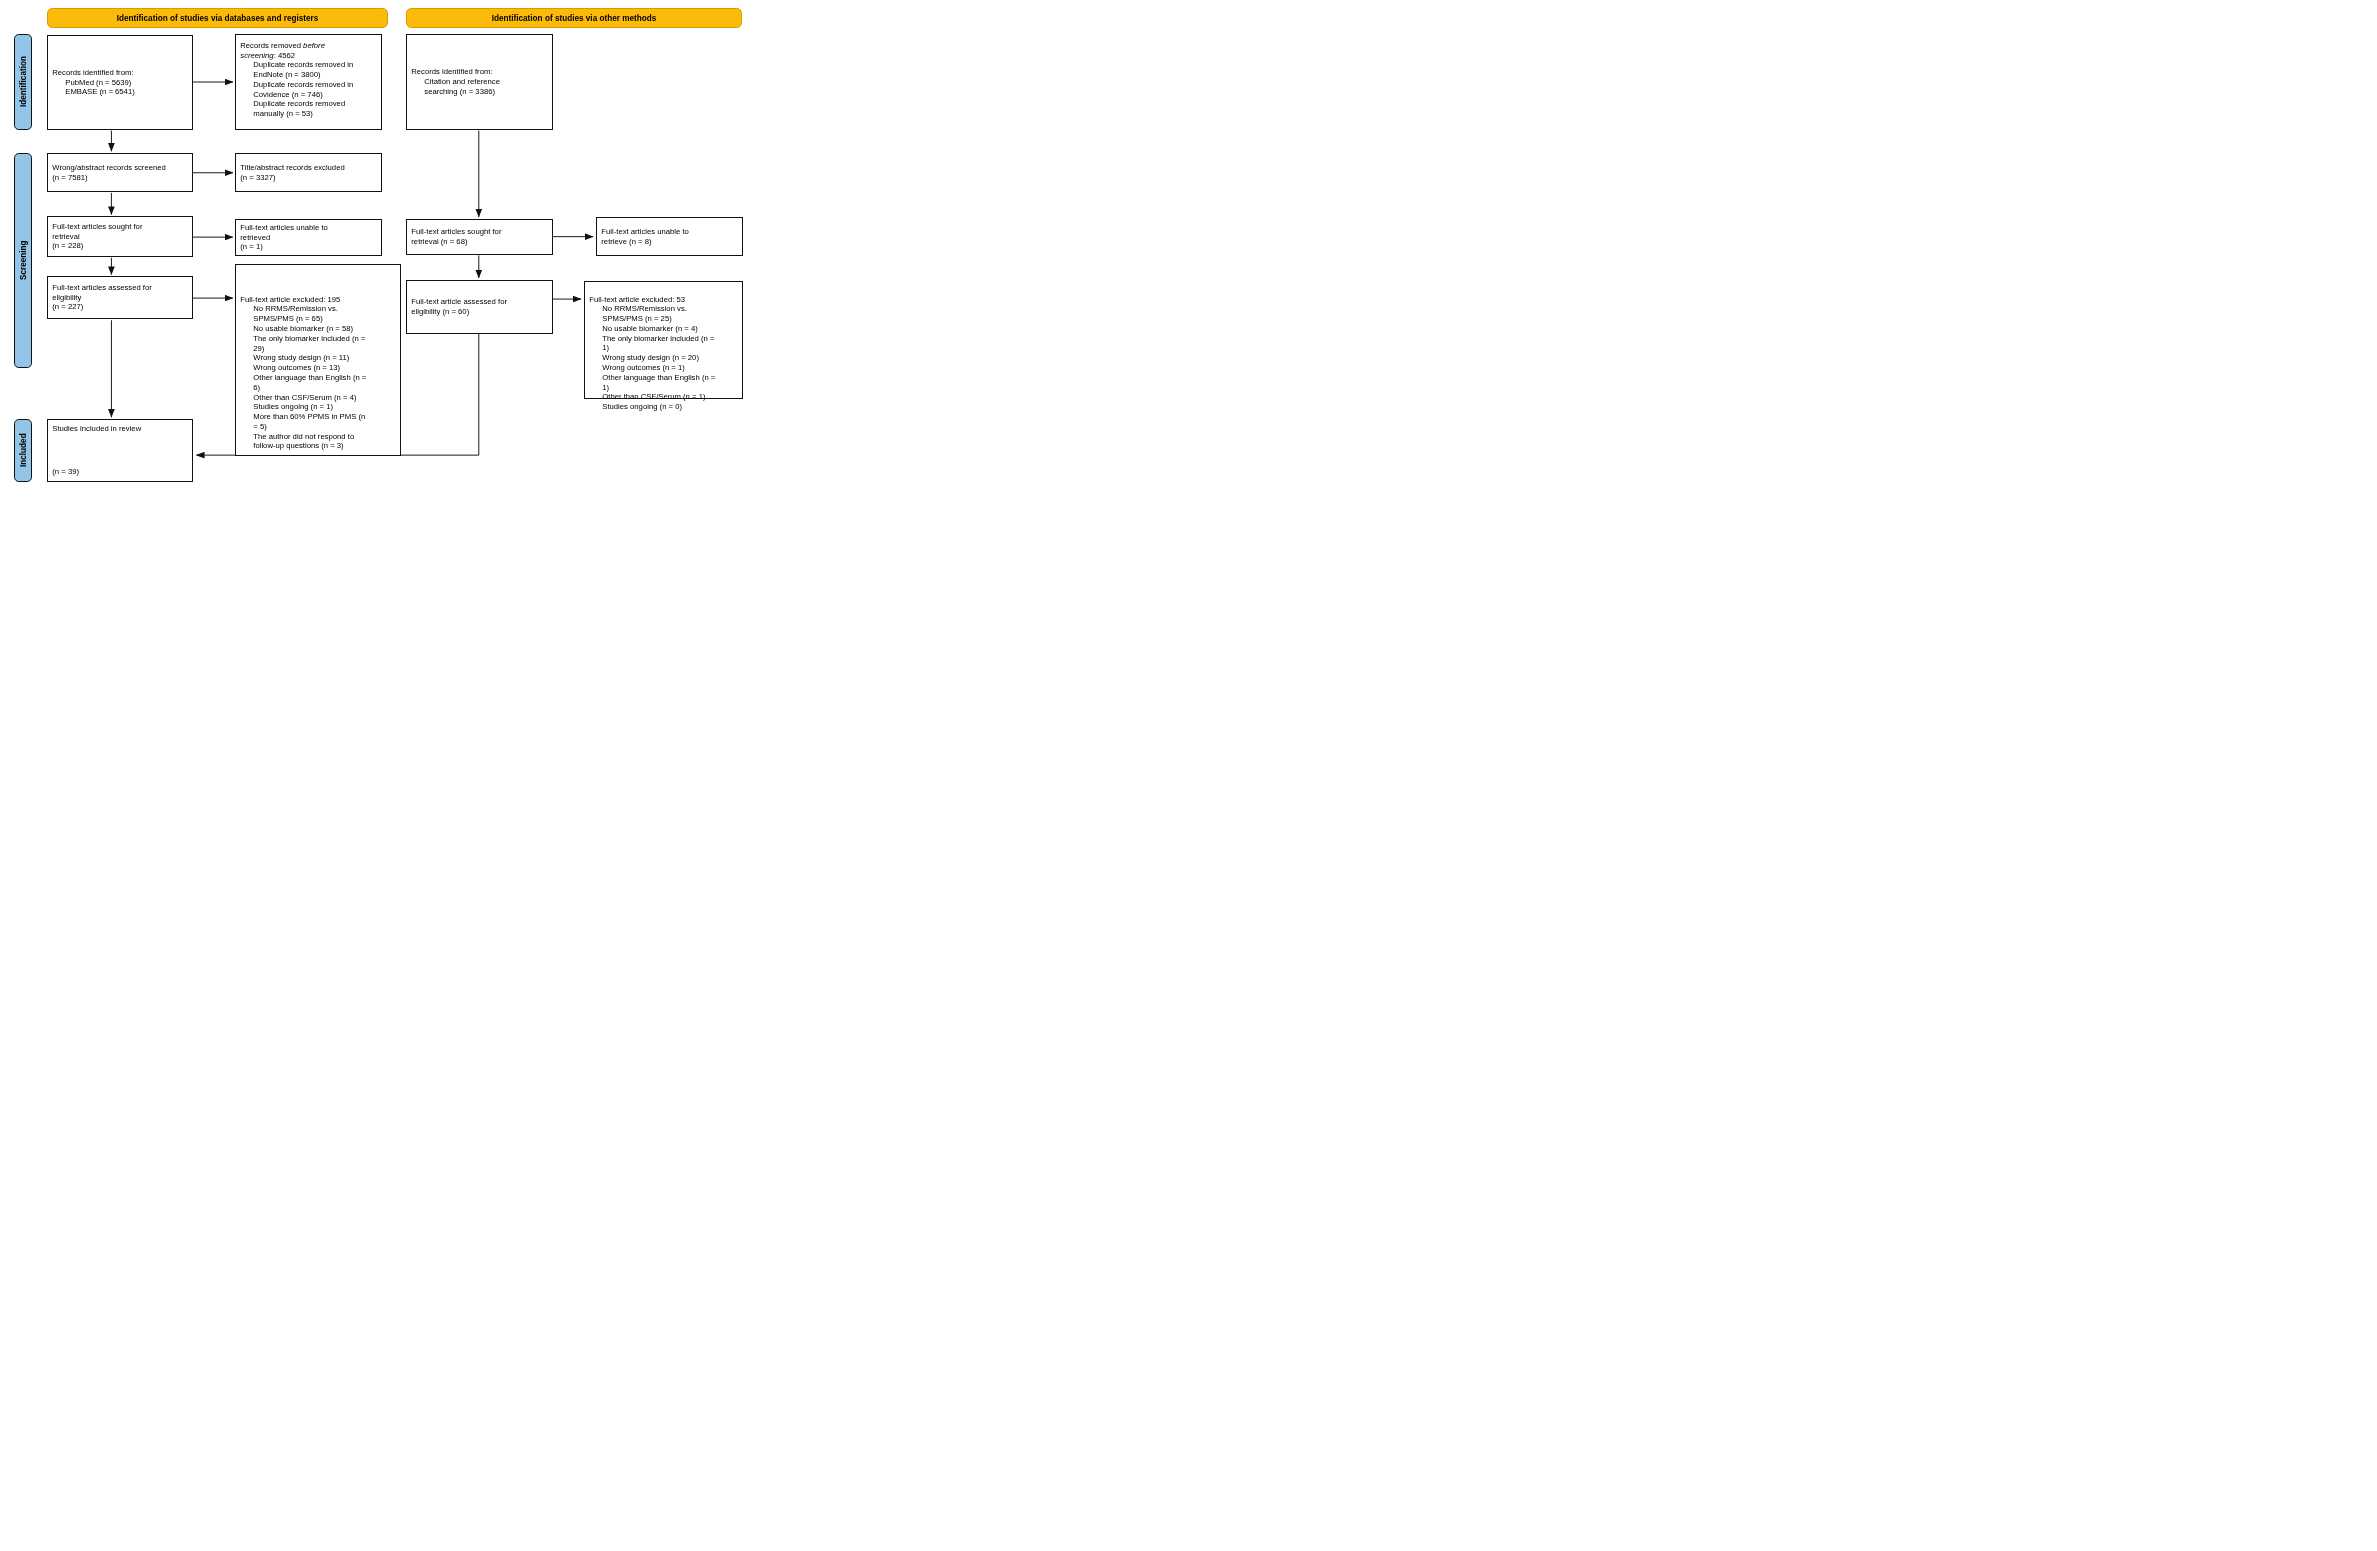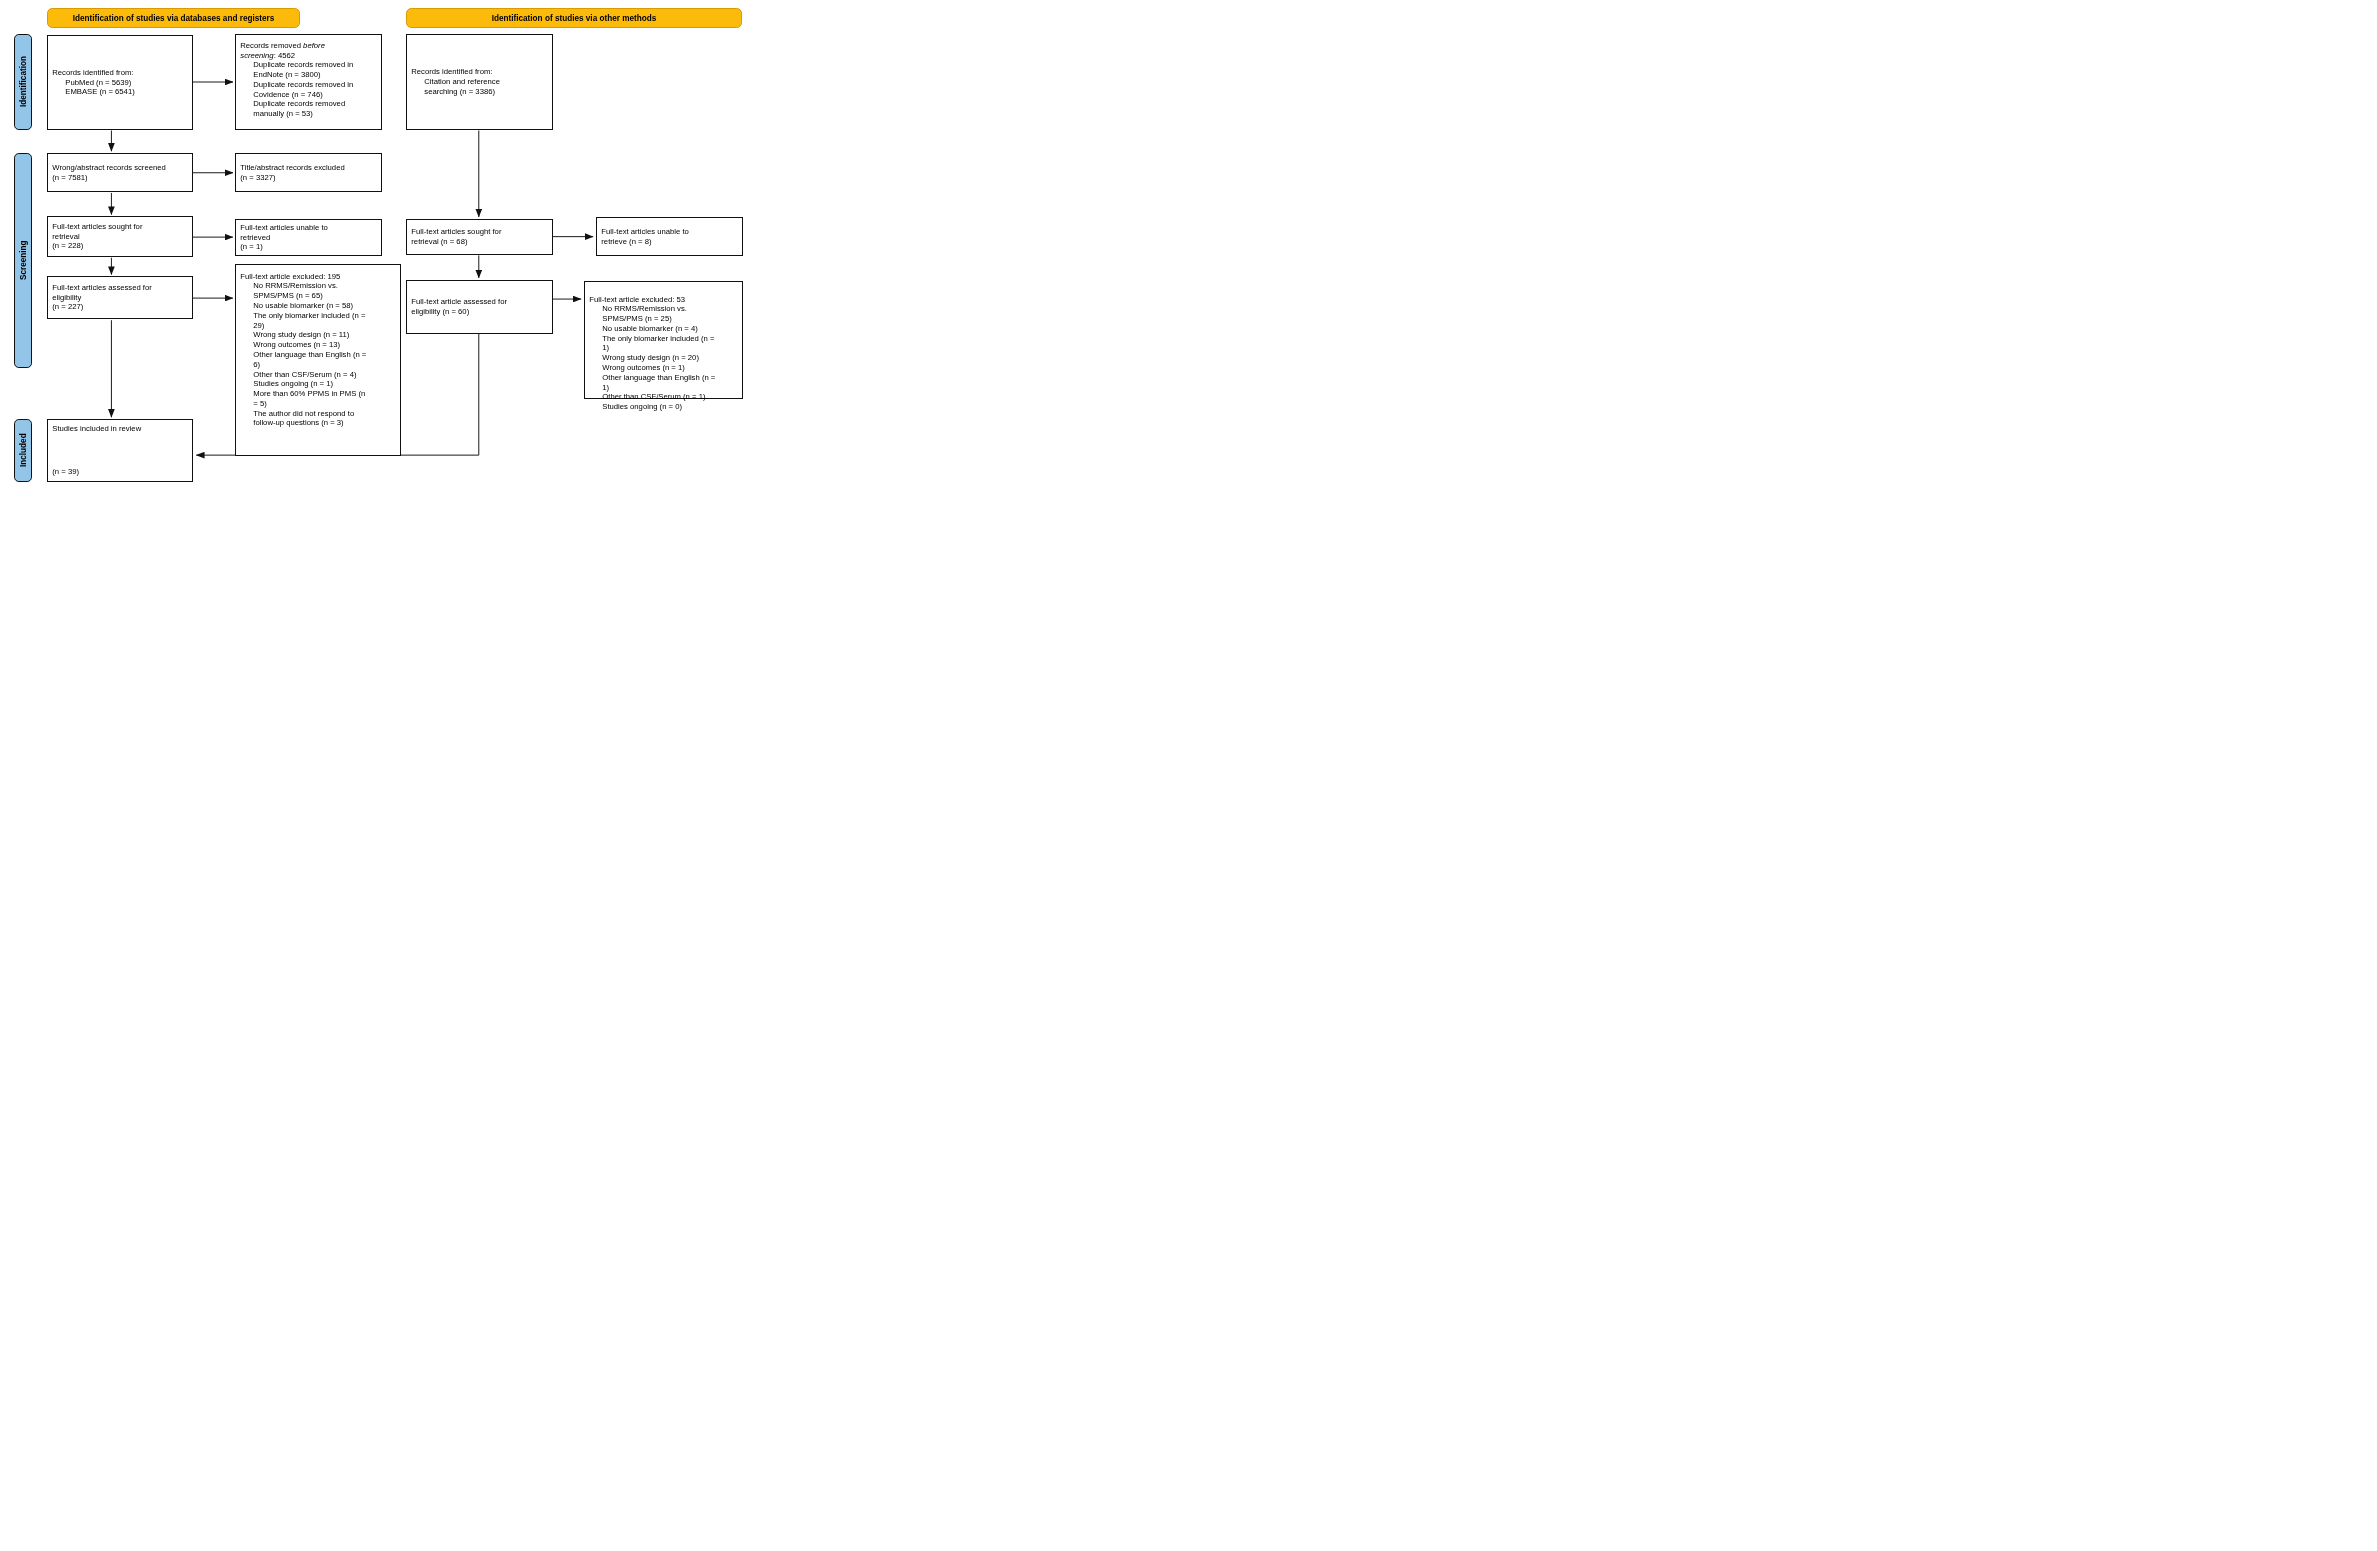--- a/index.html
+++ b/index.html
@@ -31,21 +31,21 @@
   .indent { padding-left:13px; }
   .item { padding-left:13px; white-space:pre-line; }
   .btitle { white-space:pre-line; }
   svg.arrows { position:absolute; left:0; top:0; width:753px; height:492px; pointer-events:none; }
 </style>
 </head>
 <body>
 
 <div class="stage">
 
-  <div class="banner" style="left:47px; width:253px;">Identification of studies via databases and registers</div>
+  <div class="banner" style="left:47px; width:341px;">Identification of studies via databases and registers</div>
   <div class="banner" style="left:406px; width:336px;">Identification of studies via other methods</div>
 
   <div class="side-label" style="top:34px; height:96px;">Identification</div>
   <div class="side-label" style="top:153px; height:215px;">Screening</div>
   <div class="side-label" style="top:419px; height:63px;">Included</div>
 
   <svg class="arrows" viewBox="0 0 1568 1023">
     <defs>
       <marker id="ah" markerWidth="9" markerHeight="7" refX="8.5" refY="3.5" orient="auto">
         <path d="M0,0 L9,3.5 L0,7 Z" fill="#111"></path>
@@ -111,21 +111,21 @@
     <div class="line">Title/abstract records excluded</div>
     <div class="line">(n = 3327)</div>
   </div>
 
   <div class="box" style="left:235px; top:219px; width:147px; height:37px;">
     <div class="line">Full-text articles unable to</div>
     <div class="line">retrieved</div>
     <div class="line">(n = 1)</div>
   </div>
 
-  <div class="box top" style="left:235px; top:264px; width:166px; height:192px; padding-top:6.7px;">
+  <div class="box top" style="left:235px; top:264px; width:166px; height:192px; padding-top:6.7px;justify-content:flex-end;">
     <div class="btitle">Full-text article excluded: 195</div>
     <div class="item">No RRMS/Remission vs.
 SPMS/PMS (n = 65)</div>
     <div class="item">No usable biomarker (n = 58)</div>
     <div class="item">The only biomarker included (n =
 29)</div>
     <div class="item">Wrong study design (n = 11)</div>
     <div class="item">Wrong outcomes (n = 13)</div>
     <div class="item">Other language than English (n =
 6)</div>

